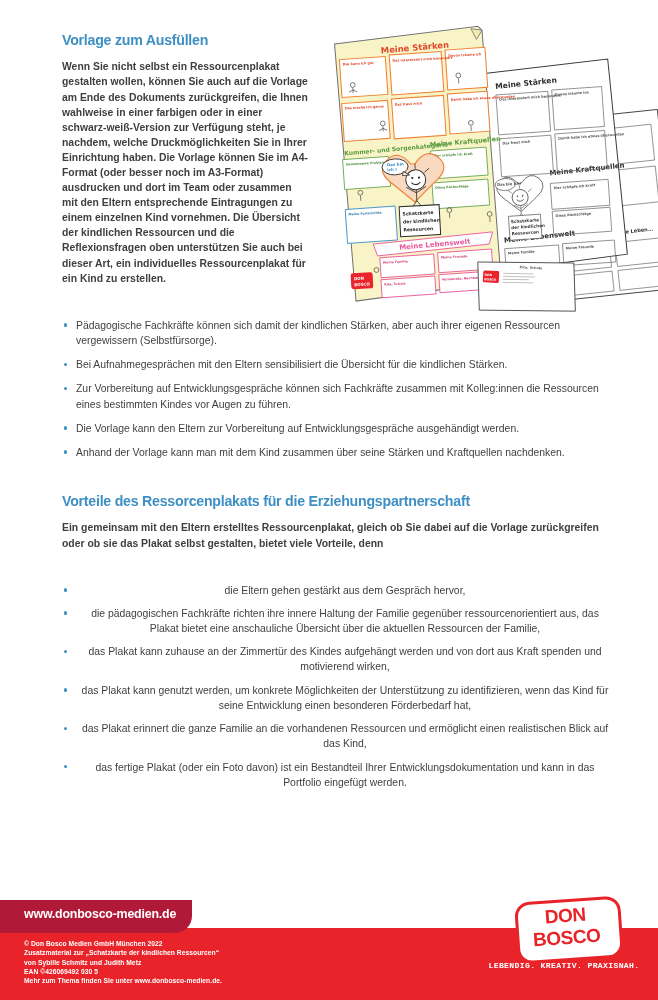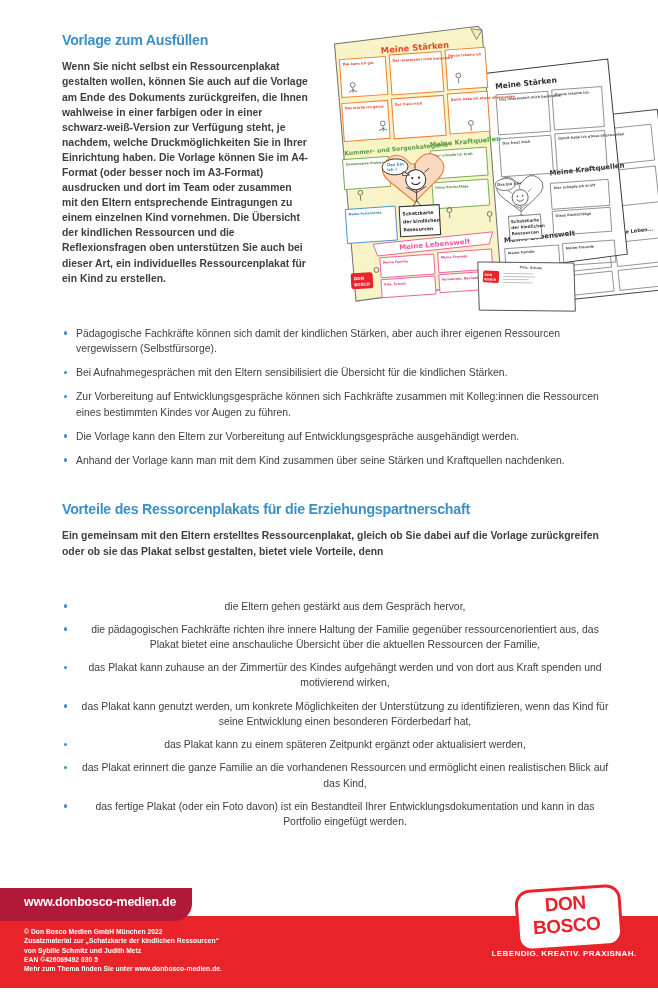--- a/index.html
+++ b/index.html
@@ -50,21 +50,21 @@
     font-weight: bold;
   }
 
   
   .intro-col {
     width: 246px;
   }
 
   ul.bullets {
     list-style: none;
-    margin: 16px 0 0 0;
+    margin: 8px 0 0 0;
     padding: 0;
   }
   ul.bullets li {
     position: relative;
     padding-left: 14px;
     font-size: 10.4px;
     line-height: 15.2px;
     margin-bottom: 9px;
     color: #3f3f3f;
   }
@@ -91,21 +91,21 @@
     width: 328px;
     height: 300px;
     overflow: hidden;
   }
   #poster-illustration svg { display: block; }
 
   
   #footer {
     position: absolute;
     left: 0;
-    bottom: 12px;
+    bottom: 0;
     width: 658px;
     height: 100px;
   }
   #footer-red {
     position: absolute;
     left: 0;
     top: 28px;
     width: 658px;
     height: 72px;
     background: #e8242a;
@@ -184,20 +184,21 @@
   #logo-claim {
     position: absolute;
     left: 0;
     top: 64px;
     width: 152px;
     text-align: center;
     color: #ffffff;
     font-size: 8.1px;
     font-weight: bold;
     letter-spacing: 0.35px;
+    font-family: Liberation Mono, monospace;
   }
 </style>
 </head>
 <body>
 
 <div id="page">
 
   <div id="poster-illustration">
     <svg width="328" height="300" viewBox="0 0 328 300" xmlns="http://www.w3.org/2000/svg">
       <defs>
@@ -447,21 +448,20 @@
 
     <p class="body-text">Ein gemeinsam mit den Eltern erstelltes Ressourcenplakat, gleich ob Sie dabei auf die Vorlage zurückgreifen oder ob sie das Plakat selbst gestalten, bietet viele Vorteile, denn</p>
 
     <div class="spacer-14"></div>
 
     <ul class="bullets tight">
       <li>die Eltern gehen gestärkt aus dem Gespräch hervor,</li>
       <li>die pädagogischen Fachkräfte richten ihre innere Haltung der Familie gegenüber ressourcenorientiert aus, das Plakat bietet eine anschauliche Übersicht über die aktuellen Ressourcen der Familie,</li>
       <li>das Plakat kann zuhause an der Zimmertür des Kindes aufgehängt werden und von dort aus Kraft spenden und motivierend wirken,</li>
       <li>das Plakat kann genutzt werden, um konkrete Möglichkeiten der Unterstützung zu identifizieren, wenn das Kind für seine Entwicklung einen besonderen Förderbedarf hat,</li>
-      <li>das Plakat kann zu einem späteren Zeitpunkt ergänzt oder aktualisiert werden,</li>
       <li>das Plakat erinnert die ganze Familie an die vorhandenen Ressourcen und ermöglicht einen realistischen Blick auf das Kind,</li>
       <li>das fertige Plakat (oder ein Foto davon) ist ein Bestandteil Ihrer Entwicklungsdokumentation und kann in das Portfolio eingefügt werden.</li>
     </ul>
   </div>
 
   <div id="footer">
     <div id="footer-red"></div>
 
     <div id="footer-url-band">
       <div id="footer-url">www.donbosco-medien.de</div>

